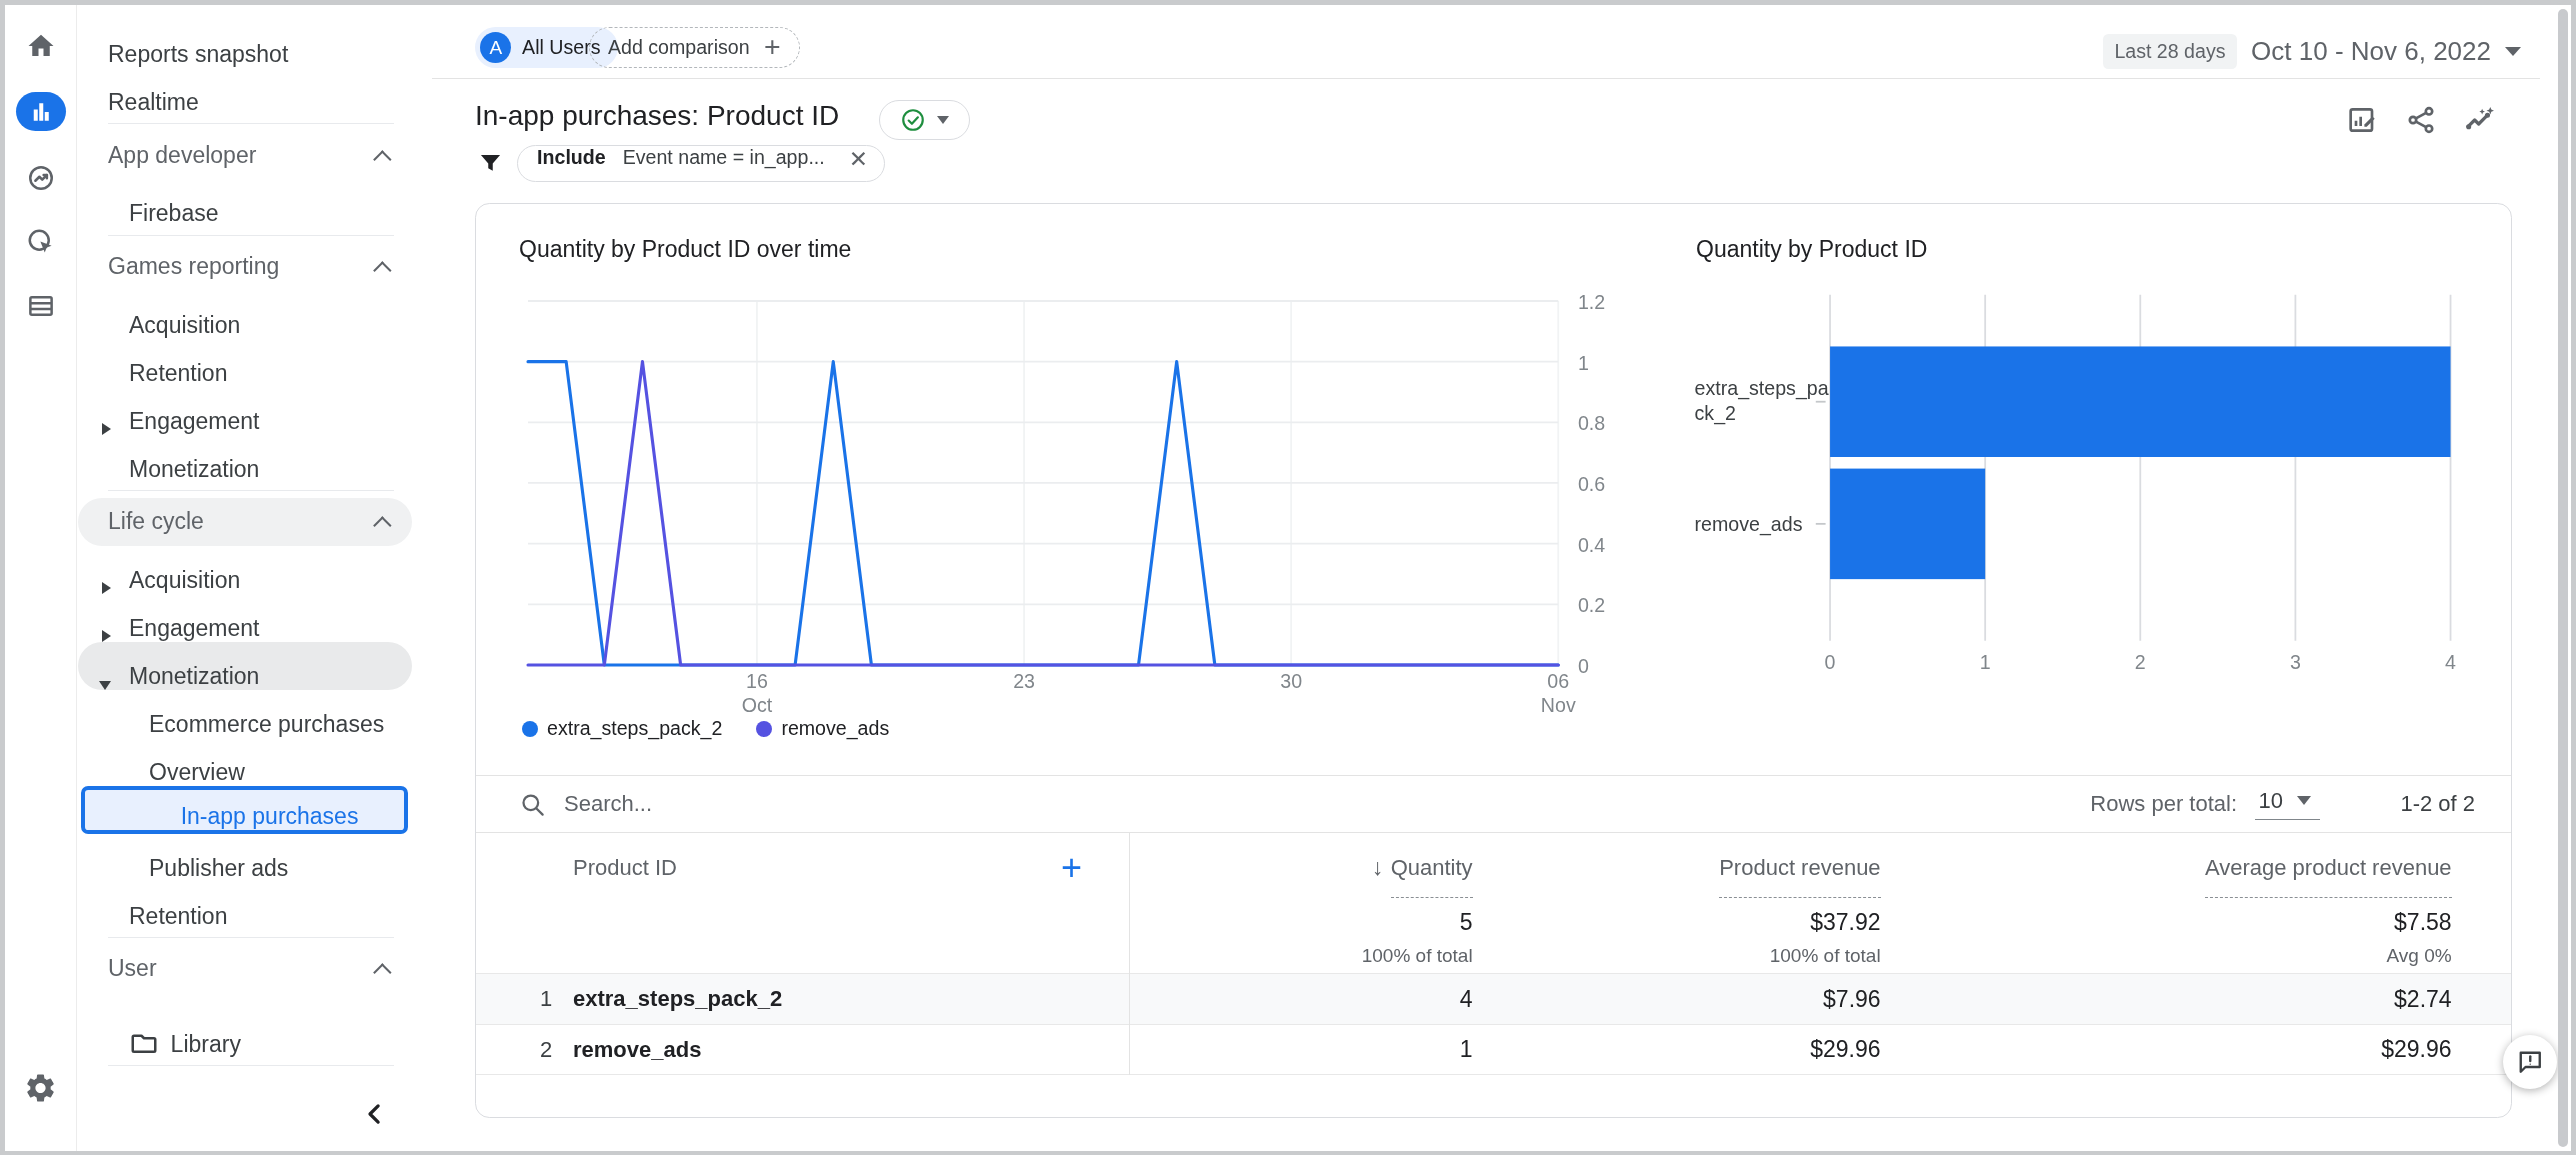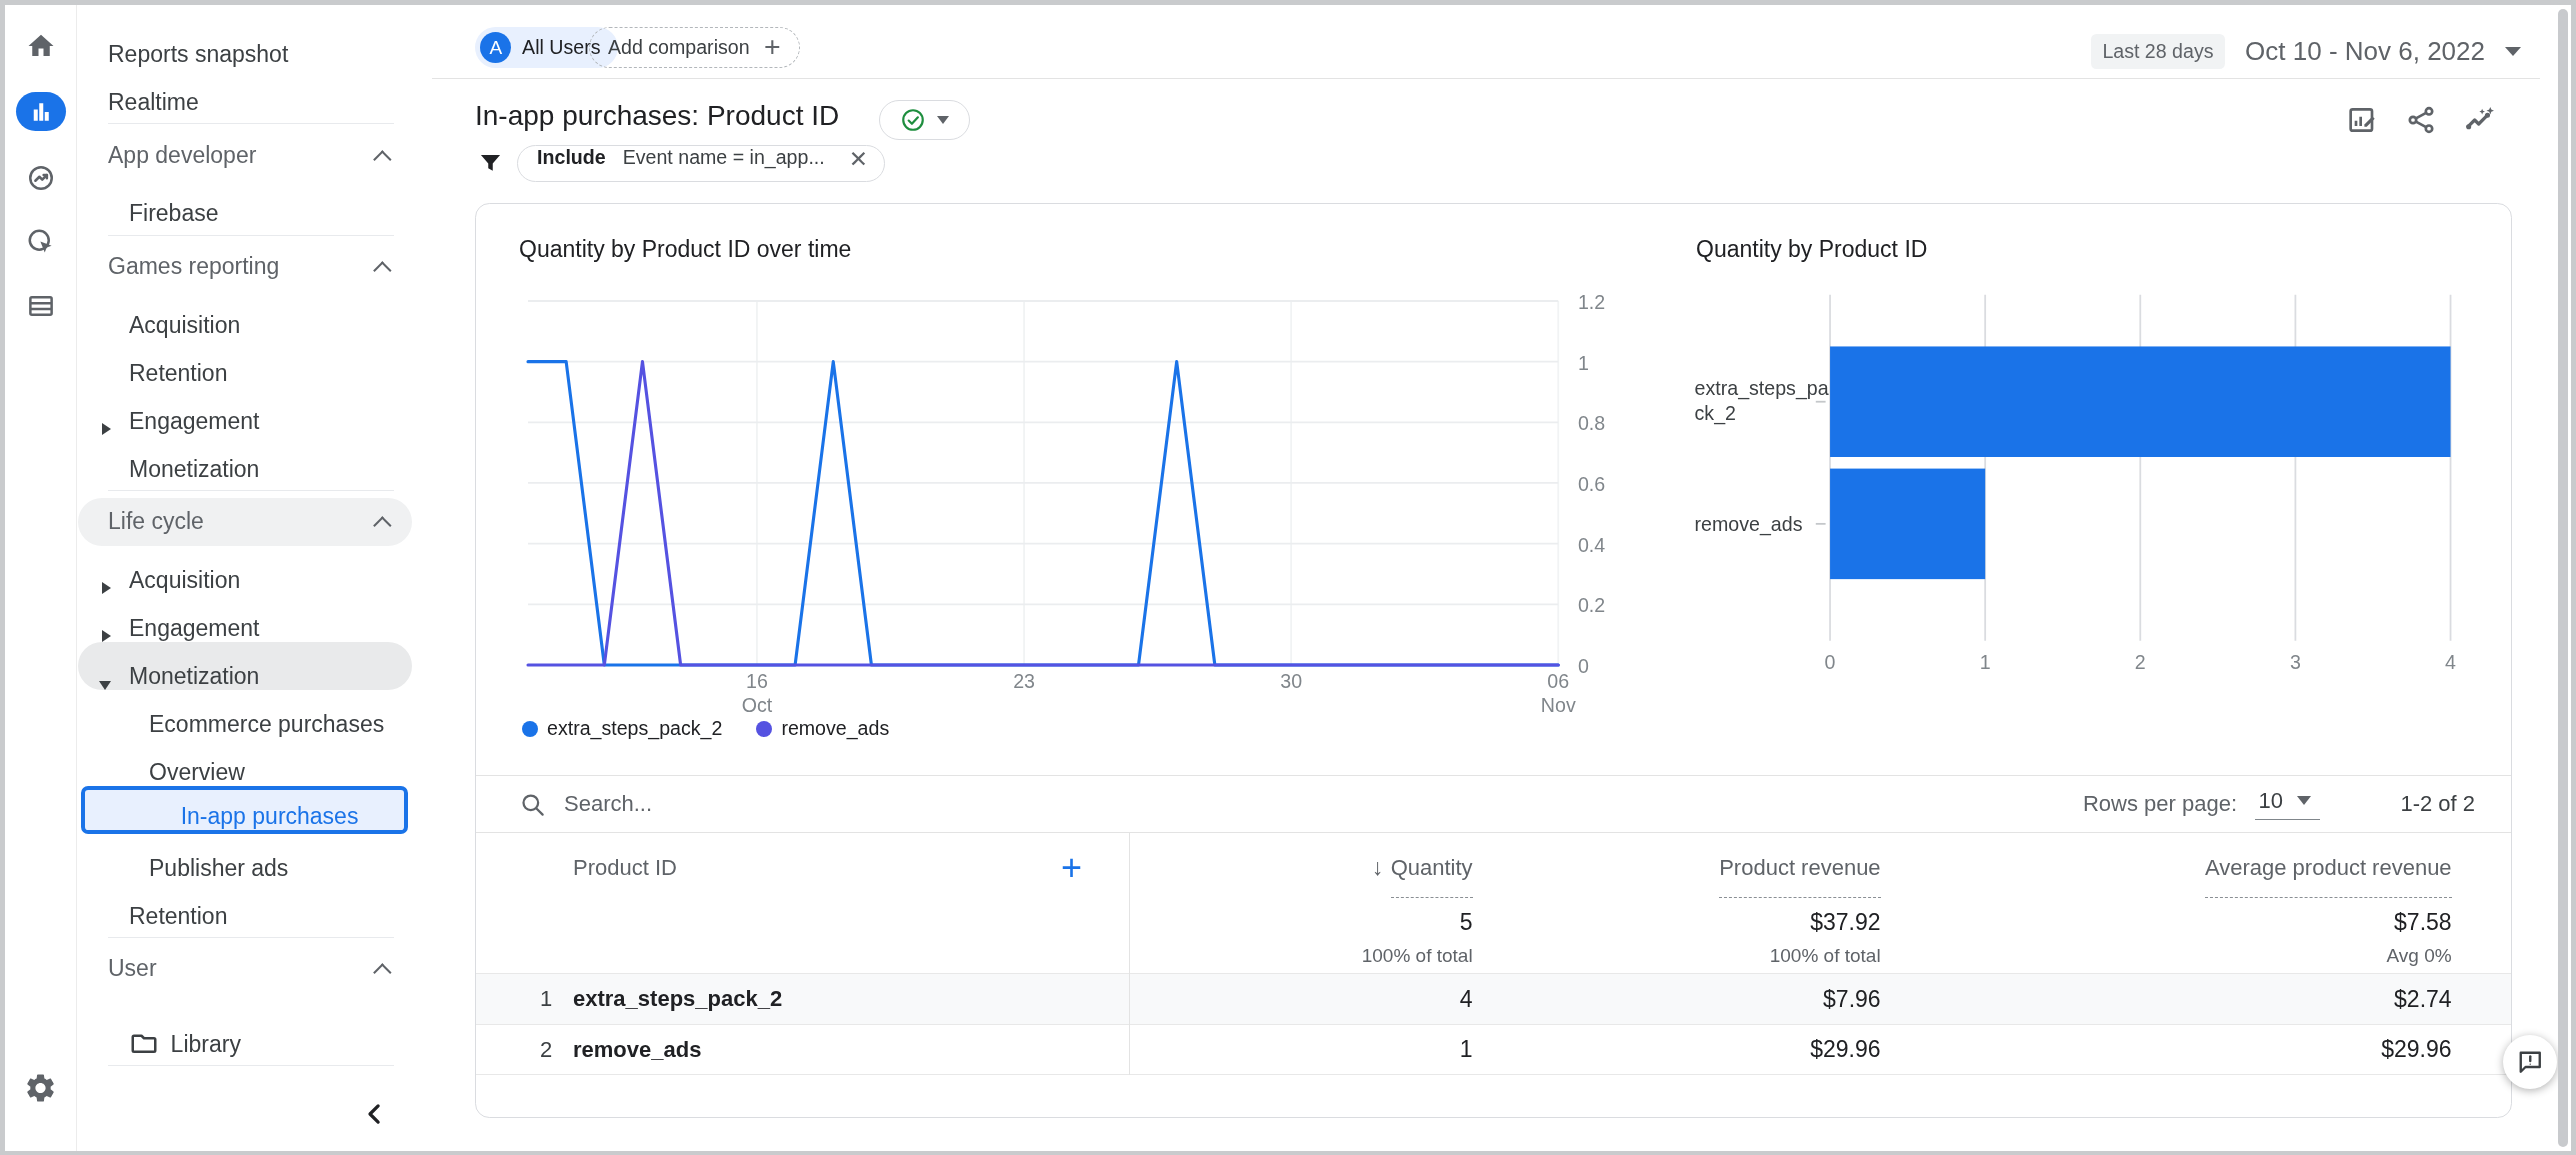--- a/index.html
+++ b/index.html
@@ -30,21 +30,21 @@
   .nav-div{height:0.9px;background:#e8eaed;margin:7.1px 18px 7.1px 30px}
   .nav-item svg.folder{width:30px;height:30px;margin-right:11.6px}
   .collapse-btn{position:absolute;left:355px;top:1094px;width:39px;height:39px;display:flex;align-items:center;justify-content:center;z-index:6}
   .collapse-btn svg{width:30px;height:30px}
   
   .chip-all{position:absolute;left:475px;top:27px;height:41px;border-radius:20.5px;background:#e8f0fe;display:flex;align-items:center;padding:0 18px 0 5.4px;gap:10.7px;z-index:3}
   .avatar{width:31px;height:31px;border-radius:50%;background:#1a73e8;color:#fff;font-size:19px;display:flex;align-items:center;justify-content:center}
   .chip-all .lbl{font-size:19.6px;color:#202124}
   .chip-add{position:absolute;left:589px;top:27px;height:41px;border:1.8px dashed #b3b7bb;border-radius:21.4px;display:flex;align-items:center;padding:0 18px;gap:14.3px;font-size:19.6px;color:#3c4043;box-sizing:border-box;z-index:3}
   .chip-add .plus{font-size:28.5px;color:#5f6368;line-height:1;margin-top:-2.7px}
-  .date-cluster{position:absolute;right:55px;top:34px;display:flex;align-items:center;gap:20px;z-index:3}
+  .date-cluster{position:absolute;right:55px;top:34px;display:flex;align-items:center;gap:14px;z-index:3}
   .date-badge{background:#f1f3f4;border-radius:5.4px;padding:6.2px 11.6px;font-size:19.6px;color:#5f6368}
   .date-text{font-size:26px;color:#5f6368}
   .caret{width:0;height:0;border-left:8px solid transparent;border-right:8px solid transparent;border-top:9.8px solid #5f6368}
   .divider-top{position:absolute;left:432px;top:78px;right:36px;height:0.9px;background:#e3e3e3}
   
   .page-title{position:absolute;left:475px;top:100px;font-size:28px;color:#202124}
   .verify-pill{position:absolute;left:879px;top:100px;height:40px;width:91px;border:0.9px solid #dadce0;border-radius:20.5px;display:flex;align-items:center;justify-content:center;gap:11.6px;box-sizing:border-box}
   .verify-pill svg{width:26px;height:26px}
   .verify-pill .caret{border-left-width:6.2px;border-right-width:6.2px;border-top-width:8px}
   .actions{position:absolute;right:78px;top:102px;display:flex;gap:23px}
@@ -353,21 +353,21 @@
     </svg>
 
   <div class="table-wrap">
     <div class="search-row">
       <svg viewBox="0 0 24 24" fill="none" stroke="#5f6368" stroke-width="2">
           <circle cx="10.5" cy="10.5" r="6.5"></circle>
           <path d="M15.5 15.5 21 21" stroke-linecap="round"></path>
         </svg>
       <input class="search-input" type="text" placeholder="Search..." style="">
       <div class="rpp">
-        <span class="rlabel">Rows per page:</span>
+        <span class="rlabel">Rows per total:</span>
         <span class="rval">
           <span>10</span>
           <span class="caret"></span>
         </span>
         <span class="pag">1-2 of 2</span>
       </div>
     </div>
     <div class="vdiv"></div>
     <div class="tgrid thead">
       <div></div>

